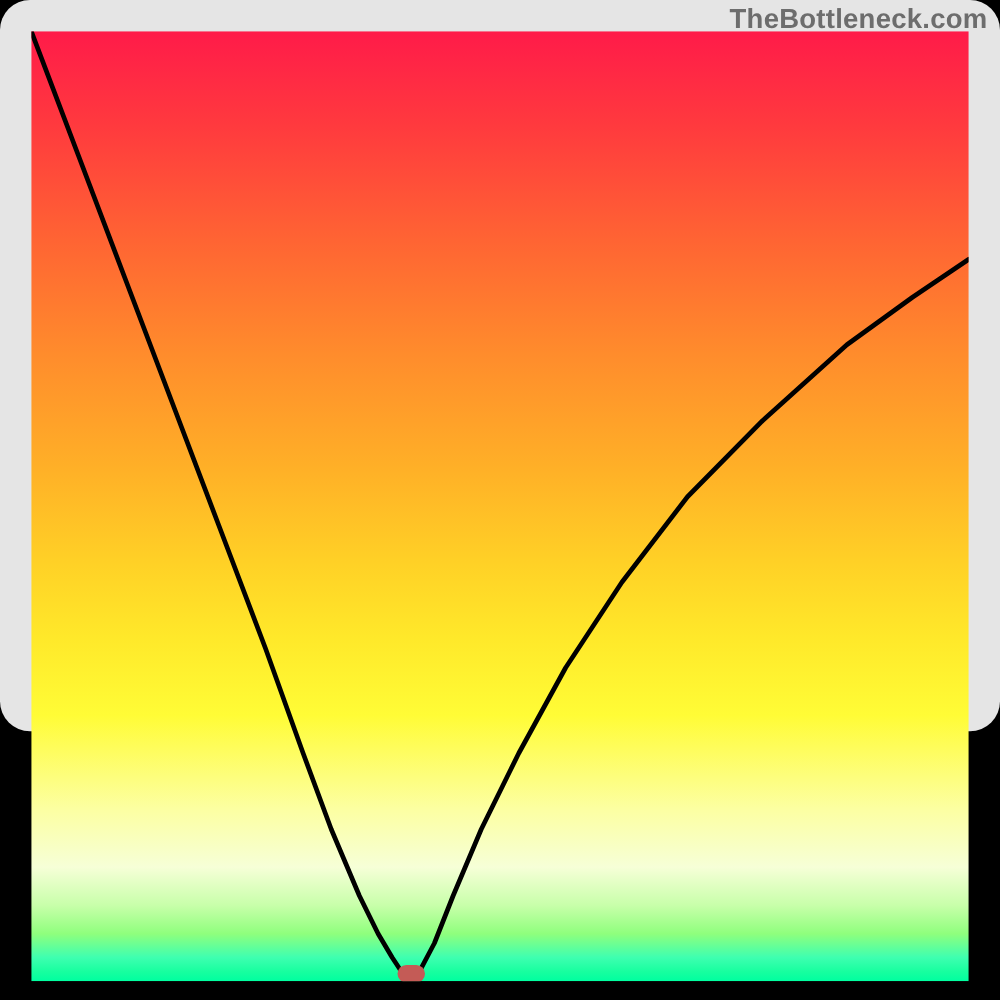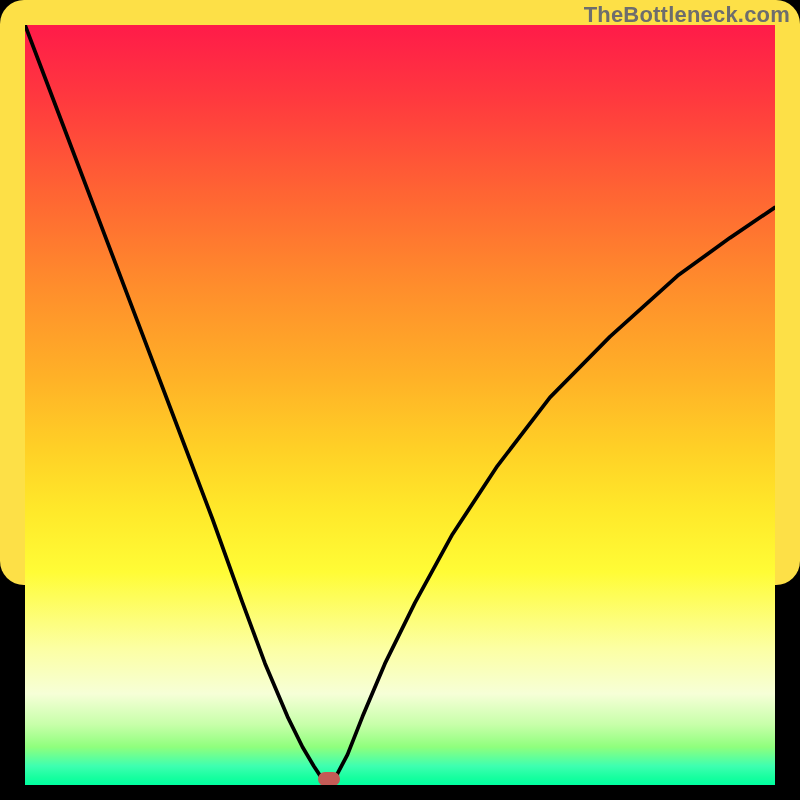--- a/index.html
+++ b/index.html
@@ -8,21 +8,21 @@
     width: 800px;
     height: 800px;
     background: #000;
     font-family: Arial, Helvetica, sans-serif;
     overflow: hidden;
   }
   .frame {
     position: relative;
     width: 800px;
     height: 585px;
-    background: #fde047;
+    background: #e5e5e5;
     border-radius: 24px;
   }
   .watermark {
     position: absolute;
     top: 2px;
     right: 10px;
     color: #6d6d6d;
     font-size: 22px;
     font-weight: 600;
     letter-spacing: 0.2px;

